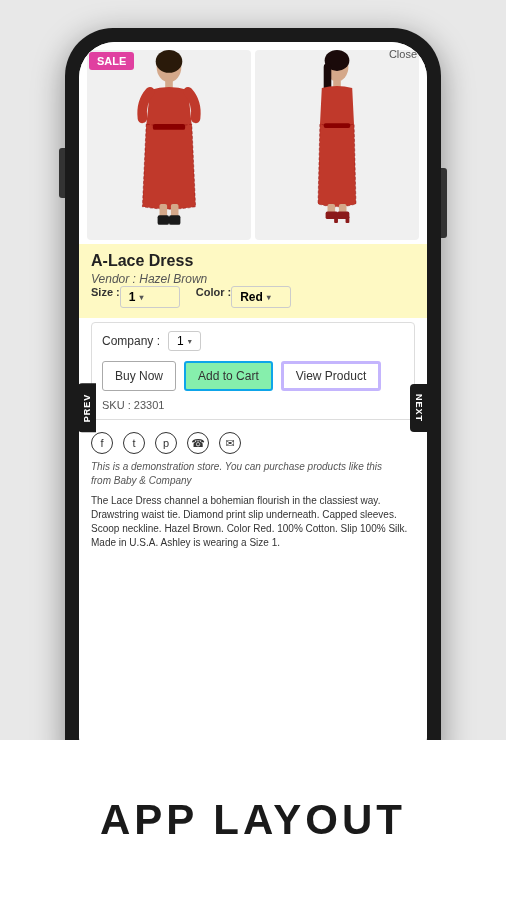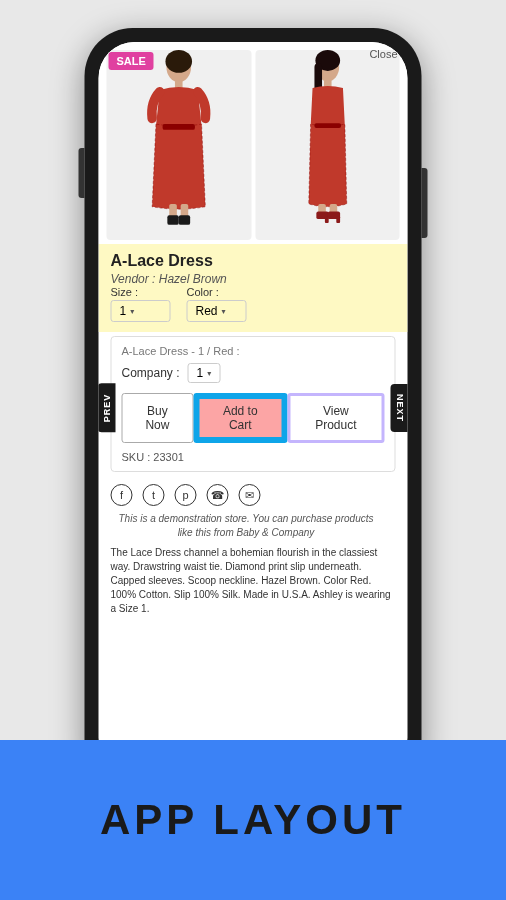--- a/index.html
+++ b/index.html
@@ -15,41 +15,41 @@
       overflow: hidden;
     }
 
     
     .bottom-banner {
       position: absolute;
       bottom: 0;
       left: 0;
       width: 506px;
       height: 160px;
-      background: #3b82f6;
+      background: #ffffff;
       display: flex;
       align-items: center;
       justify-content: center;
     }
     .app-layout-text {
       font-size: 42px;
       font-weight: 900;
       letter-spacing: 4px;
       color: #1a1a1a;
       text-transform: uppercase;
       font-family: 'Arial Black', Arial, sans-serif;
     }
 
     
     .phone-frame {
       position: absolute;
       top: 28px;
       left: 50%;
       transform: translateX(-50%);
-      width: 337px;
+      width: 376px;
       height: 760px;
       background: #1a1a1a;
       border-radius: 48px;
       padding: 14px;
       box-shadow: 0 8px 32px rgba(0,0,0,0.4);
     }
 
     
     .phone-frame::before {
       content: '';
@@ -188,21 +188,22 @@
     }
 
     .selectors-row {
       display: flex;
       gap: 16px;
       margin-bottom: 6px;
     }
 
     .selector-group {
       display: flex;
-      flex-direction: column;
+      flex-direction: row;
+      font-weight: bold;
     }
 
     .selector-label {
       font-size: 11px;
       color: #333;
       margin-bottom: 2px;
     }
 
     .selector-box {
       border: 1px solid #ccc;
@@ -266,37 +267,37 @@
       border-radius: 3px;
       padding: 2px 8px;
       font-size: 12px;
       display: flex;
       align-items: center;
       gap: 4px;
     }
 
     .action-buttons {
       display: flex;
-      gap: 0;
+      gap: 8px;
       margin-bottom: 8px;
     }
 
     .btn-buy {
       background: #fff;
       border: 1px solid #aaa;
       border-radius: 3px;
       padding: 5px 12px;
       font-size: 12px;
       cursor: pointer;
       color: #333;
     }
 
     .btn-cart {
-      background: #fca5a5;
-      border: 6px solid #0ea5e9;
+      background: #86efac;
+      border: 2px solid #0ea5e9;
       border-radius: 3px;
       padding: 5px 12px;
       font-size: 12px;
       cursor: pointer;
       color: #333;
     }
 
     .btn-product {
       background: #fff;
       border: 3px solid #c4b5fd;
@@ -331,21 +332,20 @@
       font-size: 11px;
       color: #333;
     }
 
     .demo-text {
       font-size: 10px;
       color: #555;
       padding: 2px 26px 4px 12px;
       line-height: 1.4;
       font-style: italic;
-      text-align: center;
     }
 
     .desc-text {
       font-size: 10px;
       color: #333;
       padding: 2px 12px;
       line-height: 1.4;
     }
 
     .chevron-down {
@@ -443,21 +443,20 @@
           <span class="selector-label">Color :</span>
           <div class="selector-box">
             <span>Red</span>
             <span class="chevron-down">▾</span>
           </div>
         </div>
       </div>
     </div>
 
     <div class="variant-section">
-      <div class="variant-title">A-Lace Dress - 1 / Red :</div>
       <div class="quantity-row">
         <span class="quantity-label">Company :</span>
         <div class="quantity-select">
           <span>1</span>
           <span class="chevron-down">▾</span>
         </div>
       </div>
       <div class="action-buttons">
         <button class="btn-buy">Buy Now</button>
         <button class="btn-cart">Add to Cart</button>

